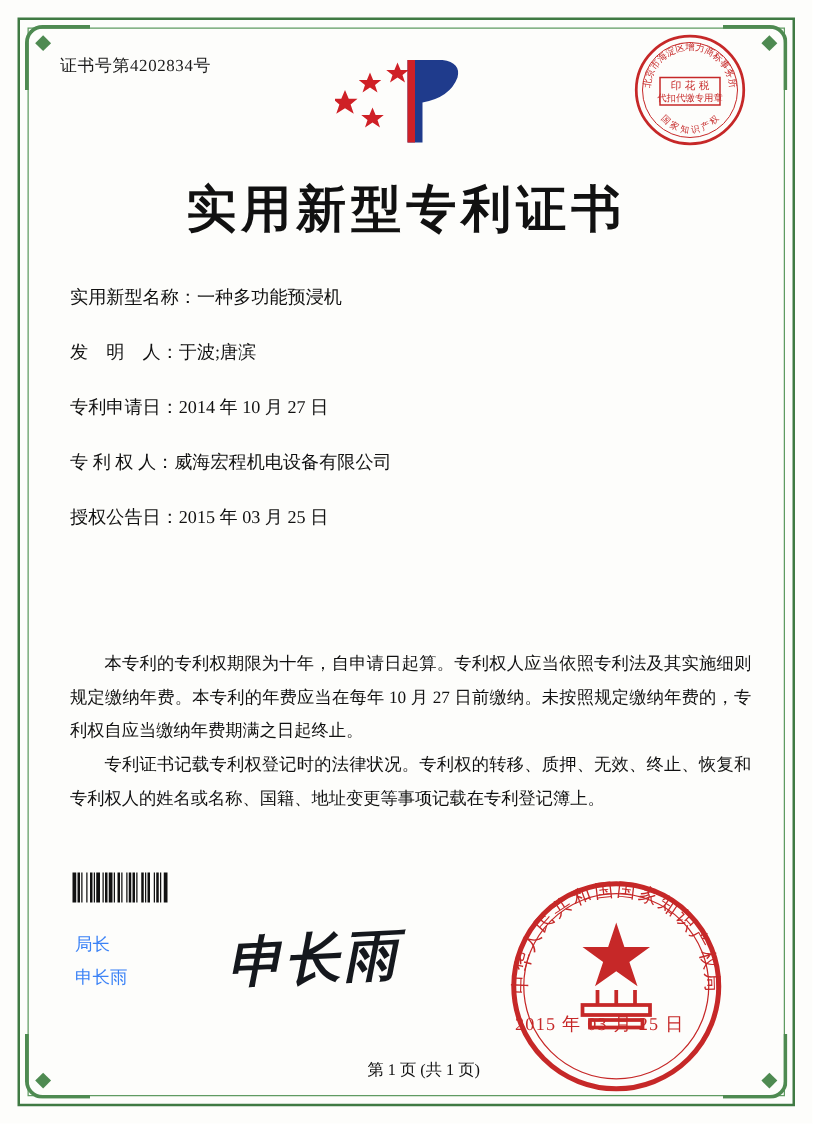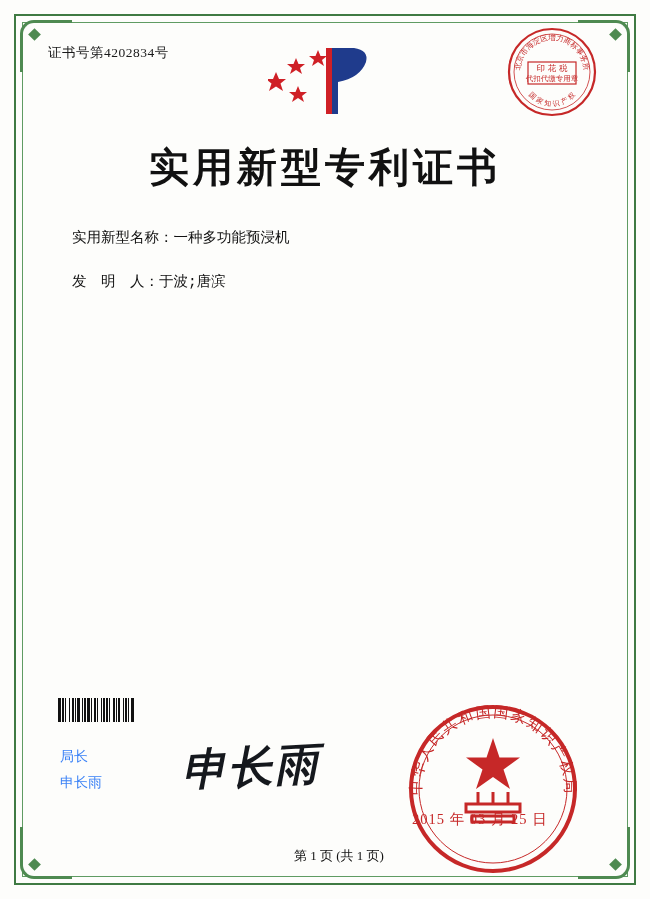--- a/index.html
+++ b/index.html
@@ -82,23 +82,22 @@
     font-size: 40px;
     font-weight: bold;
     letter-spacing: 4px;
     color: #111;
     font-family: Liberation Mono, monospace;
   }
 
   
   .fields {
     position: absolute;
-    left: 72px; top: 228px;
+    left: 56px; top: 228px;
     width: 540px;
-    font-family: Liberation Mono, monospace;
   }
   .field-row {
     font-size: 14.5px;
     color: #111;
     margin-bottom: 25px;
     white-space: nowrap;
   }
   .field-label {
     display: inline-block;
   }
@@ -228,23 +227,34 @@
 
   <div class="title">实用新型专利证书</div>
 
   <div class="fields">
     <div class="field-row">
       <span class="field-label">实用新型名称：</span><span class="field-value">一种多功能预浸机</span>
     </div>
     <div class="field-row">
       <span class="field-label">发　明　人：</span><span class="field-value">于波;唐滨</span>
     </div>
+    <div class="field-row">
+      <span class="field-label">专利申请日：</span><span class="field-value">2014 年 10 月 27 日</span>
+    </div>
+    <div class="field-row">
+      <span class="field-label">专 利 权 人：</span><span class="field-value">威海宏程机电设备有限公司</span>
+    </div>
+    <div class="field-row">
+      <span class="field-label">授权公告日：</span><span class="field-value">2015 年 03 月 25 日</span>
+    </div>
   </div>
 
   <div class="body-text">
+    <p>本专利的专利权期限为十年，自申请日起算。专利权人应当依照专利法及其实施细则规定缴纳年费。本专利的年费应当在每年 10 月 27 日前缴纳。未按照规定缴纳年费的，专利权自应当缴纳年费期满之日起终止。</p>
+    <p>专利证书记载专利权登记时的法律状况。专利权的转移、质押、无效、终止、恢复和专利权人的姓名或名称、国籍、地址变更等事项记载在专利登记簿上。</p>
   </div>
 
   <div class="barcode" id="barcode"><span style="width:3px;background:#111"></span><span style="width:1px;background:transparent"></span><span style="width:2px;background:#111"></span><span style="width:1px;background:transparent"></span><span style="width:1px;background:#111"></span><span style="width:3px;background:transparent"></span><span style="width:1px;background:#111"></span><span style="width:2px;background:transparent"></span><span style="width:2px;background:#111"></span><span style="width:1px;background:transparent"></span><span style="width:1px;background:#111"></span><span style="width:1px;background:transparent"></span><span style="width:3px;background:#111"></span><span style="width:2px;background:transparent"></span><span style="width:1px;background:#111"></span><span style="width:1px;background:transparent"></span><span style="width:2px;background:#111"></span><span style="width:1px;background:transparent"></span><span style="width:3px;background:#111"></span><span style="width:1px;background:transparent"></span><span style="width:1px;background:#111"></span><span style="width:2px;background:transparent"></span><span style="width:2px;background:#111"></span><span style="width:1px;background:transparent"></span><span style="width:1px;background:#111"></span><span style="width:3px;background:transparent"></span><span style="width:1px;background:#111"></span><span style="width:1px;background:transparent"></span><span style="width:2px;background:#111"></span><span style="width:1px;background:transparent"></span><span style="width:2px;background:#111"></span><span style="width:1px;background:transparent"></span><span style="width:1px;background:#111"></span><span style="width:3px;background:transparent"></span><span style="width:2px;background:#111"></span><span style="width:1px;background:transparent"></span><span style="width:1px;background:#111"></span><span style="width:1px;background:transparent"></span><span style="width:2px;background:#111"></span><span style="width:3px;background:transparent"></span><span style="width:1px;background:#111"></span><span style="width:1px;background:transparent"></span><span style="width:2px;background:#111"></span><span style="width:1px;background:transparent"></span><span style="width:1px;background:#111"></span><span style="width:2px;background:transparent"></span><span style="width:3px;background:#111"></span><span style="width:1px;background:transparent"></span></div>
 
   <div class="sig-labels">
     <div>局长</div>
     <div>申长雨</div>
   </div>
   <div class="sig-script">申长雨</div>
 

